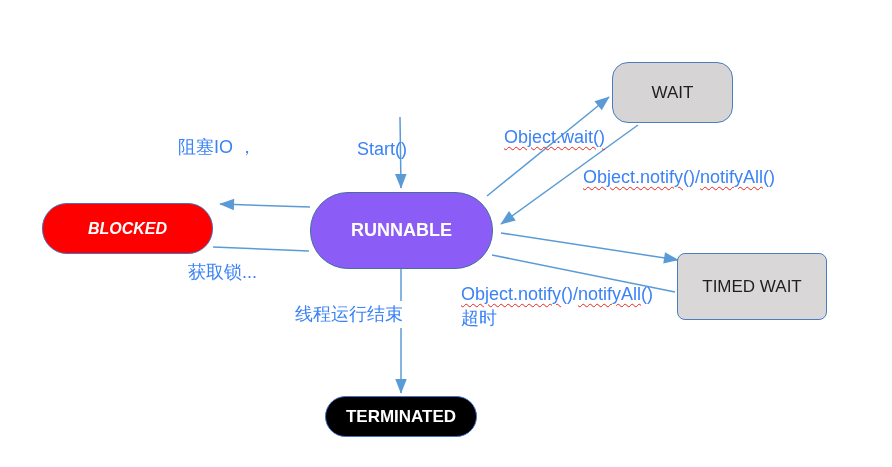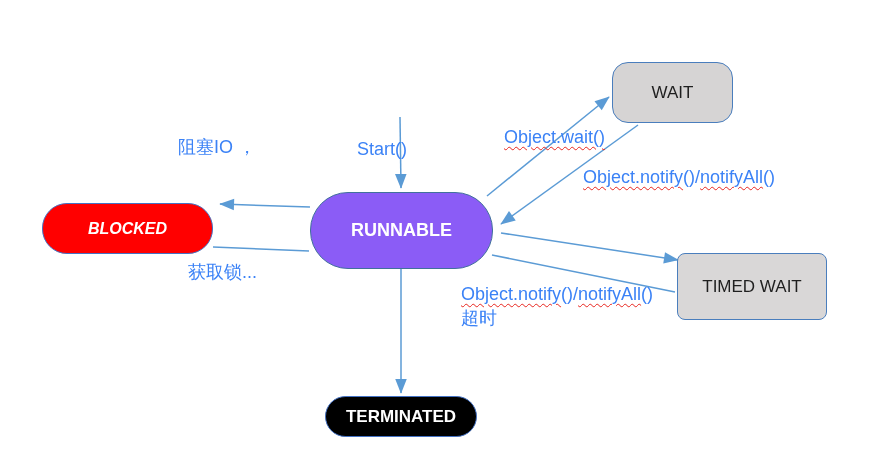--- a/index.html
+++ b/index.html
@@ -96,15 +96,16 @@
   </div>
 
 
   <div class="elabel" id="lbl-notify2">
     <span class="sq">Object.notify</span><span>()/</span><span class="sq">notifyAll</span><span>()</span>
   </div>
 
   <div class="elabel cjk" id="lbl-timeout">超时</div>
 
   <div class="elabel cjk" id="lbl-terminate">
+    <div>线程运行结束</div>
   </div>
 
 </div>
 
 </body></html>

